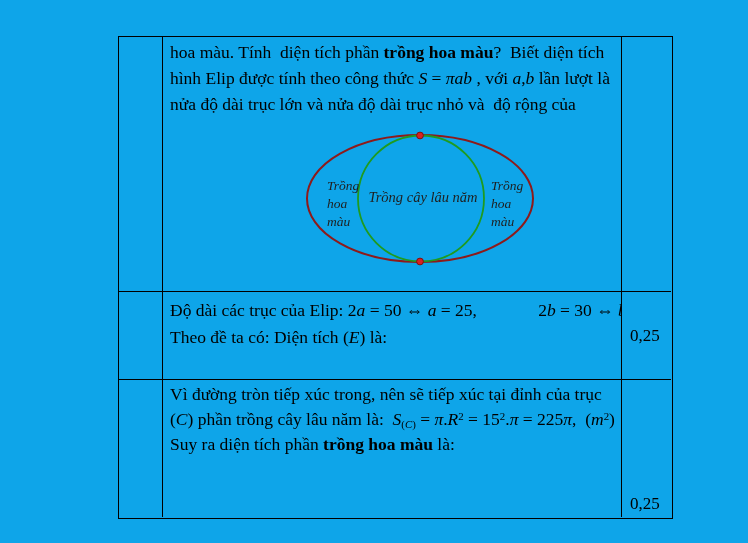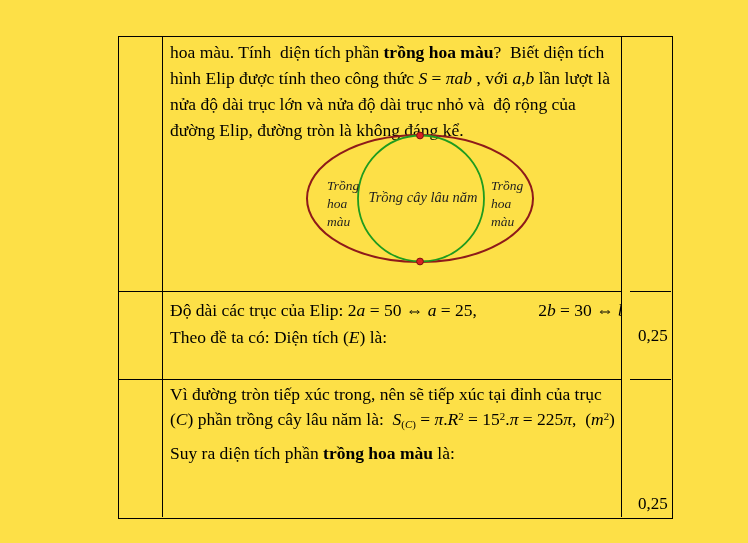--- a/index.html
+++ b/index.html
@@ -4,21 +4,21 @@
 <style>
   html, body {
     margin: 0;
     padding: 0;
     background: #ffffff;
   }
   .page {
     position: relative;
     width: 748px;
     height: 543px;
-    background: #fde047;
+    background: #0ea5e9;
     font-family: "Liberation Serif", serif;
     color: #000000;
     overflow: hidden;
   }
   .sheet-table {
     position: absolute;
     left: 118px;
     top: 36px;
     width: 555px;
     height: 483px;
@@ -37,30 +37,29 @@
   .cell.bB { border-bottom: 1.5px solid #000000; }
   .content-cell {
     padding: 2px 0 0 7px;
     font-size: 17.5px;
   }
   .tline { white-space: nowrap; }
   .r1lines .tline { height: 26px; line-height: 26px; }
   .r2lines { padding-top: 3px; }
   .r2lines .tline { height: 27px; line-height: 27px; }
   .r3lines .tline { height: 25px; line-height: 25px; font-family: Liberation Serif, serif; }
-  .para2 { margin-top: 9px; }
+  .para2 { }
   i { font-style: italic; }
   b { font-weight: bold; }
   sub { font-size: 0.62em; vertical-align: -0.28em; line-height: 0; }
   sup { font-size: 0.62em; vertical-align: 0.5em; line-height: 0; }
   .score-cell {
     font-size: 17px;
     padding-left: 8px;
     display: flex;
-    margin-left: 8px;
   }
   .score-mid { align-items: center; }
   .score-bottom { align-items: flex-end; padding-bottom: 3px; }
   .figure {
     position: absolute;
     left: 0;
     top: 95px;
     overflow: visible;
   }
   .fig-label {
@@ -80,21 +79,20 @@
 
 <div class="page">
   <div class="sheet-table">
 
     <div class="cell bR bB"></div>
     <div class="cell bR bB content-cell">
       <div class="r1lines">
           <div class="tline">hoa màu. Tính&nbsp; diện tích phần <b>trồng hoa màu</b>?&nbsp; Biết diện tích</div>
           <div class="tline">hình Elip được tính theo công thức <i>S</i> = <i>πab</i> , với <i>a</i>,<i>b</i> lần lượt là</div>
           <div class="tline">nửa độ dài trục lớn và nửa độ dài trục nhỏ và&nbsp; độ rộng của</div>
-          <div class="tline">đường Elip, đường tròn là không đáng kể.</div>
         </div>
       <svg class="figure" width="458" height="138" viewBox="0 0 458 138">
         <ellipse cx="257" cy="66.5" rx="113" ry="63.5" fill="none" stroke-width="2" stroke="#8e1a1a"></ellipse>
         <circle cx="258" cy="66.5" r="63" fill="none" stroke-width="1.8" stroke="#1f9b1f"></circle>
         <circle cx="257" cy="3.5" r="3.4" stroke-width="1" fill="#d92121" stroke="#7c1010"></circle>
         <circle cx="257" cy="129.5" r="3.4" stroke-width="1" fill="#d92121" stroke="#7c1010"></circle>
 
         <text class="fig-label" x="164" y="58" fill="#1f1f1f">Trồng</text>
         <text class="fig-label" x="164" y="76" fill="#1f1f1f">hoa</text>
         <text class="fig-label" x="164" y="94" fill="#1f1f1f">màu</text>

